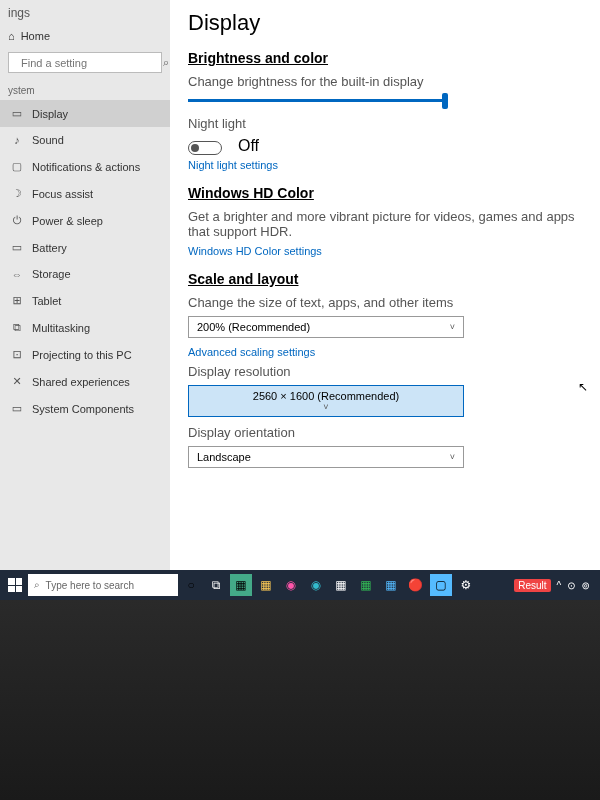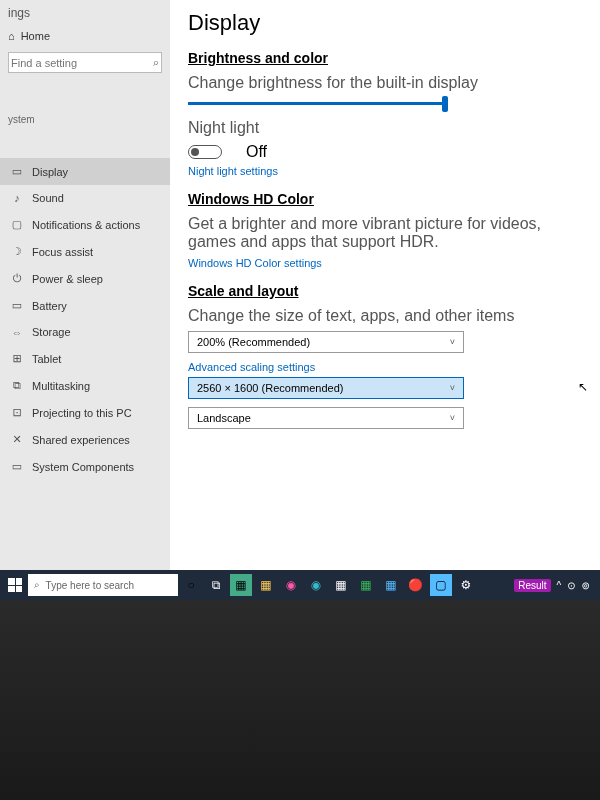--- a/index.html
+++ b/index.html
@@ -1,41 +1,41 @@
 <!DOCTYPE html>
 <html><head>
 <meta charset="utf-8">
 <style>
 * { margin: 0; padding: 0; box-sizing: border-box; font-family: 'Segoe UI', Tahoma, sans-serif; }
 body { width: 600px; height: 800px; overflow: hidden; background: #222; }
 .screen { width: 600px; height: 600px; display: flex; background: #fff; position: relative; }
-.sidebar { width: 170px; background: #e8e8e8; display: flex; flex-direction: column; font-size: 11px; color: #333; gap: 29px; }
+.sidebar { width: 170px; background: #e8e8e8; display: flex; flex-direction: column; font-size: 11px; color: #333; }
 .sb-top { padding: 6px 8px 0 8px; }
 .sb-ttl { font-size: 12px; color: #555; margin-bottom: 4px; }
 .sb-home { display: flex; align-items: center; gap: 6px; padding: 6px 0; }
-.sb-search { display: flex; align-items: center; background: #fff; border: 1px solid #bbb; padding: 3px 2px; margin: 4px 0 8px 0; }
+.sb-search { display: flex; align-items: center; background: #fff; border: 1px solid #bbb; padding: 3px 12px; margin: 4px 0 8px 0; }
 .sb-search input { border: none; outline: none; flex: 1; font-size: 11px; background: transparent; }
 .sb-search .sicon { font-size: 11px; color: #666; }
 .sb-cat { padding: 4px 8px; font-size: 10px; color: #666; }
 .sb-list { flex: 1; overflow: hidden; }
 .sb-item { display: flex; align-items: center; gap: 8px; padding: 7px 10px; cursor: pointer; }
 .sb-item.active { background: #d0d0d0; }
 .sb-item .ic { width: 14px; text-align: center; color: #555; font-size: 11px; }
 .main { flex: 1; padding: 10px 18px; overflow-y: auto; background: #fff; position: relative; }
 .main h1 { font-size: 22px; font-weight: 400; margin-bottom: 14px; }
 .main h2 { font-size: 14px; font-weight: 600; margin: 14px 0 8px 0; text-decoration: underline; }
-.sub { font-size: 16px; color: #555; margin: 6px 0; }
+.sub { font-size: 13px; color: #555; margin: 6px 0; }
 .slider { width: 260px; height: 3px; background: #0067c0; position: relative; margin: 10px 0 14px 0; }
 .slider .thumb { position: absolute; right: 0; top: -6px; width: 6px; height: 16px; background: #0067c0; border-radius: 2px; }
-.toggle { display: flex; align-items: center; gap: 24px; margin: 4px 0; }
+.toggle { display: flex; align-items: flex-end; gap: 16px; margin: 4px 0; }
 .toggle .sw { width: 34px; height: 14px; border: 1px solid #555; border-radius: 8px; position: relative; }
 .toggle .sw::after { content: ''; width: 8px; height: 8px; background: #555; border-radius: 50%; position: absolute; left: 2px; top: 2px; }
 .link { color: #0067c0; font-size: 11px; margin: 4px 0; cursor: pointer; }
 .drop { border: 1px solid #999; padding: 4px 8px; width: 276px; font-size: 11px; display: flex; justify-content: space-between; align-items: center; margin: 3px 0 8px 0; background: #fff; }
-.drop.hl { background: #cce4f7; border-color: #0067c0; }
+.drop.hl { background: #cce4f7; border-color: #0067c0; flex-direction: column; }
 .chev { font-size: 9px; color: #555; }
 .cursor { position: absolute; right: 12px; top: 380px; font-size: 12px; color: #000; }
 .taskbar { position: absolute; bottom: 0; left: 0; right: 0; height: 30px; background: #1f2a3a; display: flex; align-items: center; padding: 0 4px; gap: 2px; }
 .tb-start { width: 22px; height: 22px; display: grid; grid-template: 1fr 1fr / 1fr 1fr; gap: 1px; padding: 4px; }
 .tb-start span { background: #fff; }
 .tb-search { background: #fff; height: 22px; flex: 0 0 150px; display: flex; align-items: center; padding: 0 6px; font-size: 10px; color: #666; gap: 6px; }
 .tb-icons { display: flex; gap: 3px; align-items: center; }
 .tb-ic { width: 22px; height: 22px; display: flex; align-items: center; justify-content: center; font-size: 12px; }
 .tb-right { margin-left: auto; display: flex; align-items: center; gap: 6px; color: #fff; font-size: 10px; padding-right: 6px; }
 .keyboard { width: 600px; height: 200px; background: linear-gradient(#2a2a2a, #1a1a1a); }
@@ -128,24 +128,26 @@
     <div class="sub">Get a brighter and more vibrant picture for videos, games and apps that support HDR.</div>
     <div class="link">Windows HD Color settings</div>
 
     <h2>Scale and layout</h2>
     <div class="sub">Change the size of text, apps, and other items</div>
     <div class="drop">
       <span>200% (Recommended)</span>
       <span class="chev">˅</span>
     </div>
     <div class="link">Advanced scaling settings</div>
+    <div class="sub">Display resolution</div>
     <div class="drop hl">
       <span>2560 × 1600 (Recommended)</span>
       <span class="chev">˅</span>
     </div>
+    <div class="sub">Display orientation</div>
     <div class="drop">
       <span>Landscape</span>
       <span class="chev">˅</span>
     </div>
     <div class="cursor">↖</div>
   </div>
 
   <div class="taskbar">
     <div class="tb-start">
         <span></span>
@@ -165,20 +167,20 @@
       <div class="tb-ic" style="color:#f5a">◉</div>
       <div class="tb-ic" style="color:#3bc">◉</div>
       <div class="tb-ic" style="color:#fff">▦</div>
       <div class="tb-ic" style="color:#3b5">▦</div>
       <div class="tb-ic" style="color:#5bf">▦</div>
       <div class="tb-ic">🔴</div>
       <div class="tb-ic" style="background:#5bf">▢</div>
       <div class="tb-ic" style="color:#fff">⚙</div>
     </div>
     <div class="tb-right">
-      <span style="background:#a21caf;padding:1px 4px;border-radius:2px"><span>Result</span></span>
+      <span style="background:#ef4444;padding:1px 4px;border-radius:2px"><span>Result</span></span>
       <span>^</span>
       <span>⊙</span>
       <span>⊚</span>
     </div>
   </div>
 </div>
 <div class="keyboard"></div>
 
 </body></html>

